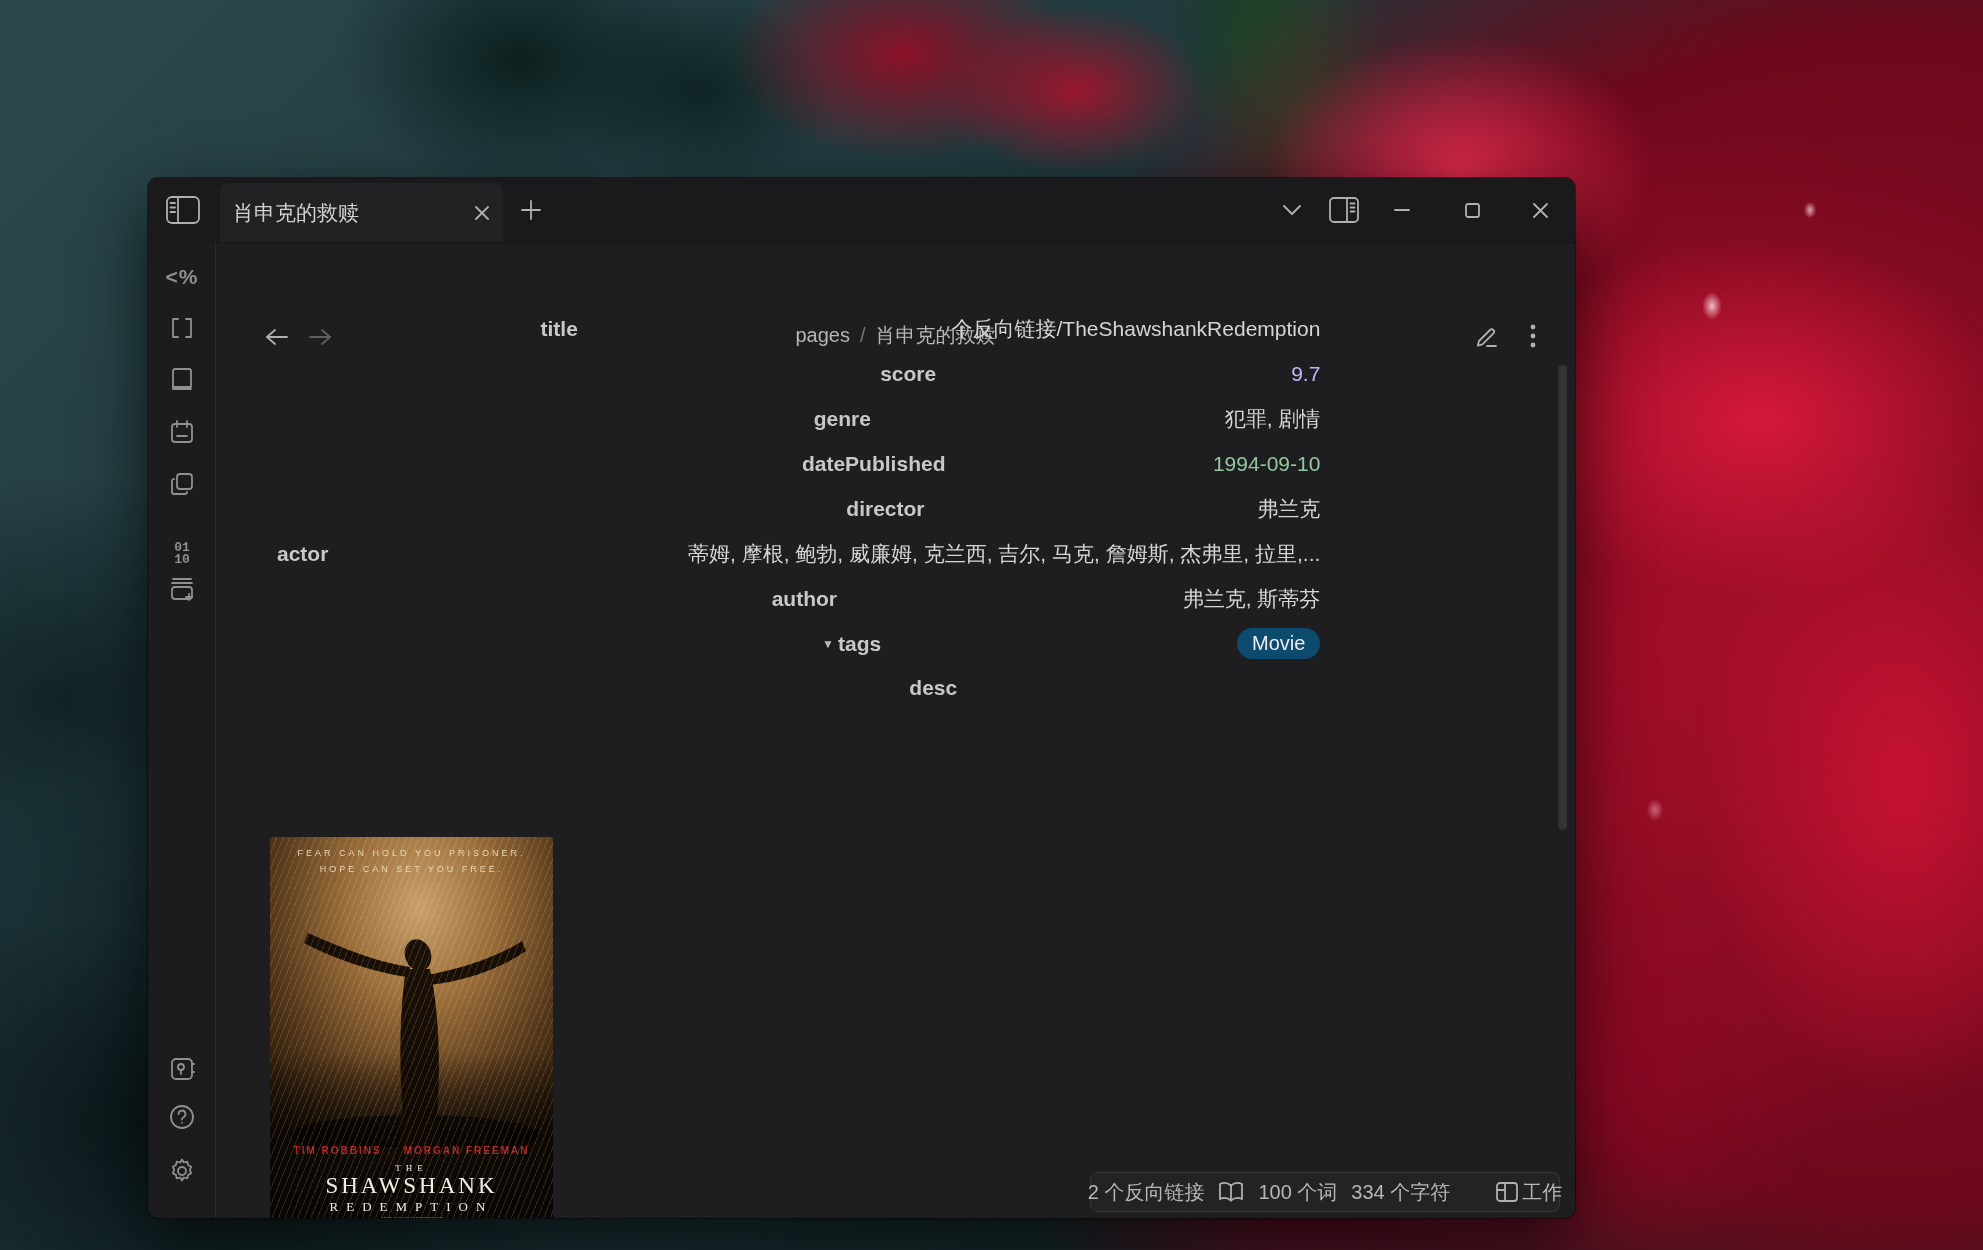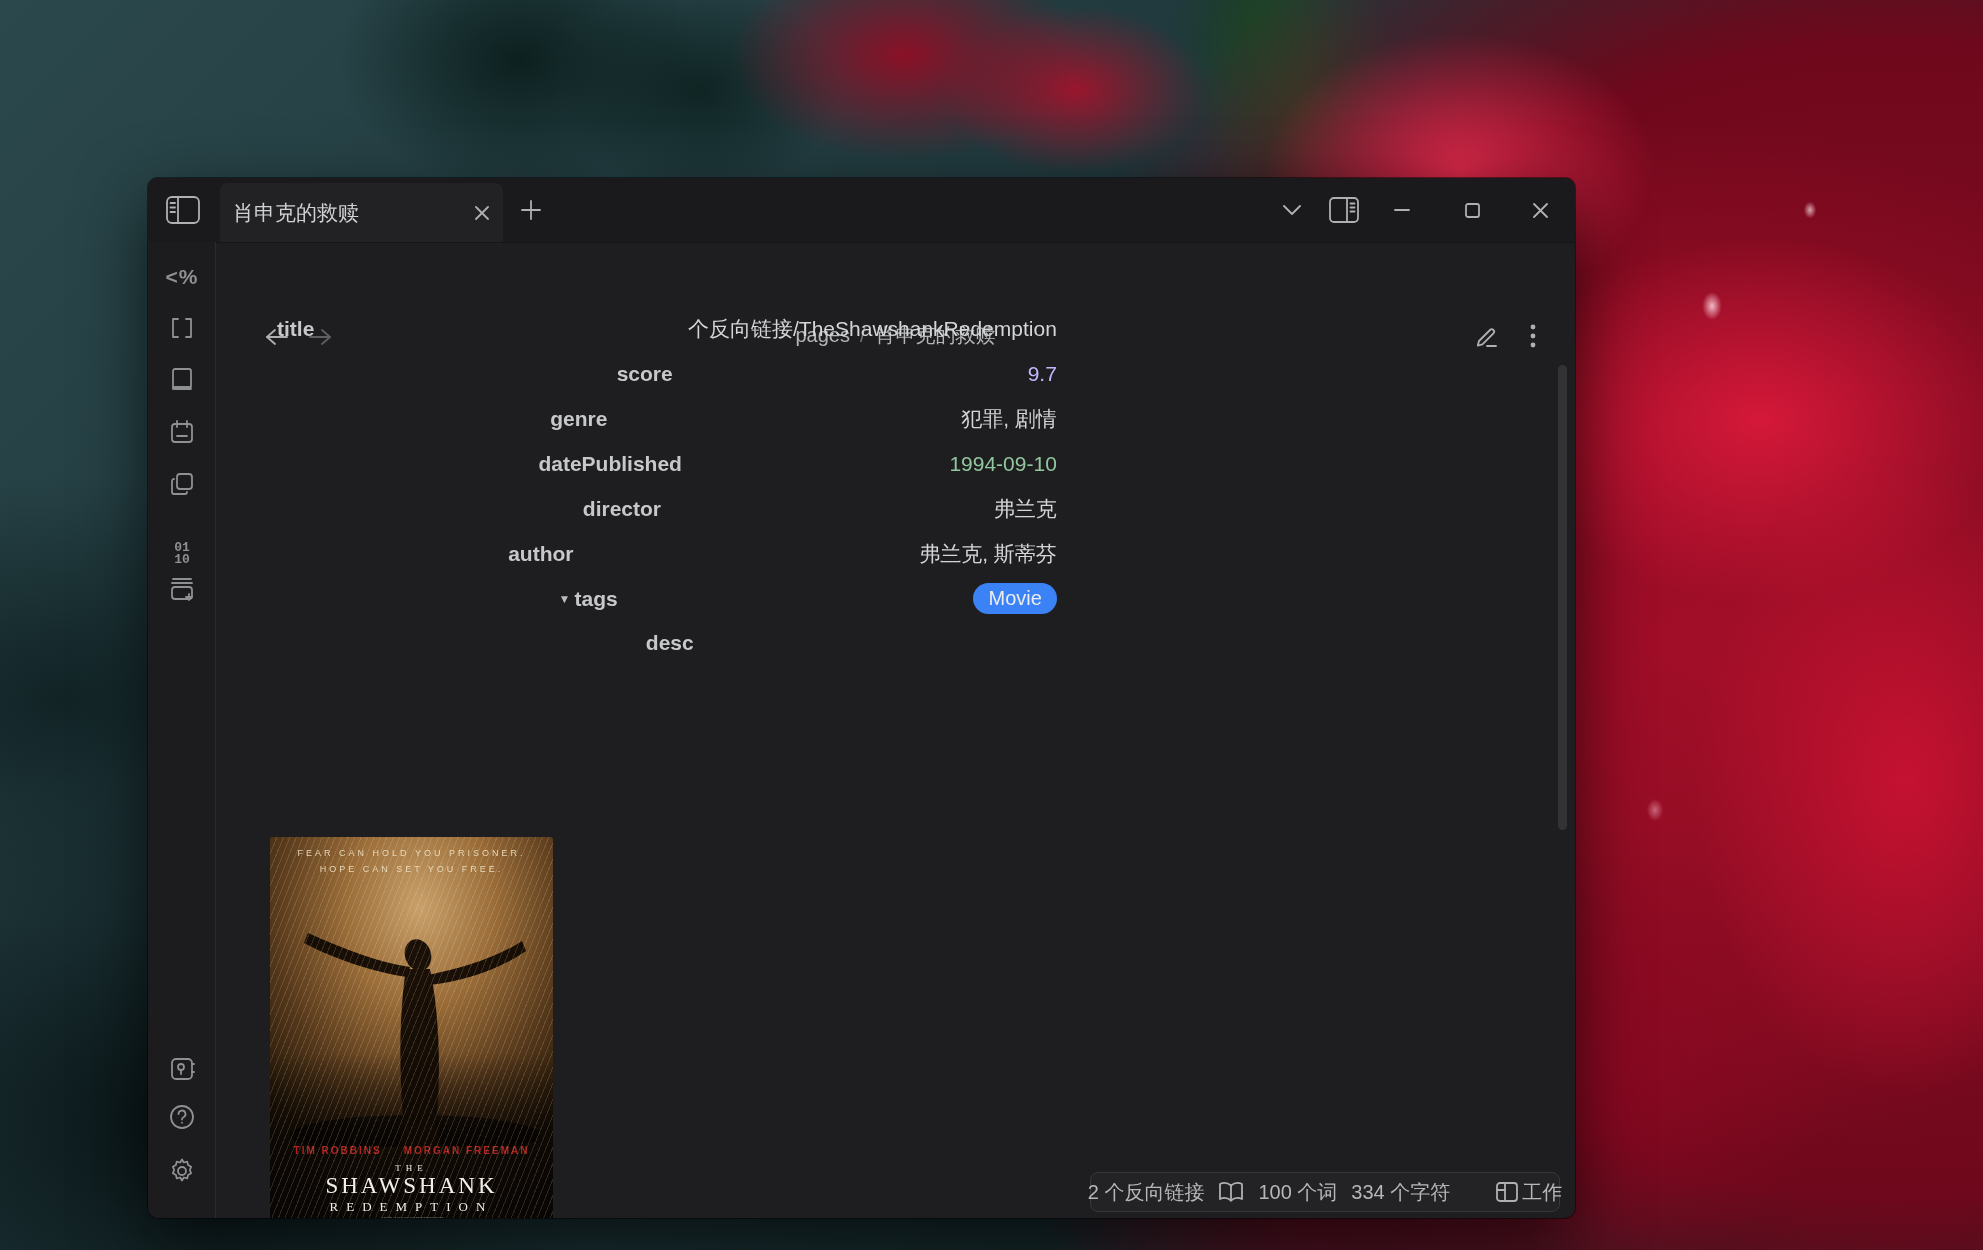--- a/index.html
+++ b/index.html
@@ -88,21 +88,21 @@
   .attr-table{position:absolute;left:61px;top:64px;}
   .attr-row{display:flex;align-items:center;height:45px;justify-content:flex-end;}
   .attr-row.row-desc{height:auto;align-items:flex-start;padding-top:4px;margin-left:48px;}
   .k{width:411px;font-size:21px;font-weight:bold;color:#c7c8ca;display:flex;align-items:center;}
   .row-desc .k{padding-top:6px;}
   .caret{font-size:12px;color:#b9babc;width:16px;margin-left:-4px;display:inline-block;}
   .v{font-size:21px;color:#d4d5d7;white-space:nowrap;}
   .v-score{color:#c4b5fd;}
   .v-date{color:#92c79e;}
   .pill{
-    display:inline-block;background:#3b82f6;color:#ececec;font-size:20px;
+    display:inline-block;background:#0c4a6e;color:#ececec;font-size:20px;
     padding:4px 15px;border-radius:17px;cursor:pointer;
   }
   .v-desc{white-space:normal;width:800px;line-height:36px;font-size:21px;color:#d4d5d7;}
   
   .scrollbar{position:absolute;right:8px;top:123px;width:9px;height:465px;border-radius:5px;background:#333335;cursor:pointer;}
   
   .statusbar{
     position:absolute;left:874px;top:930px;width:470px;height:40px;
     background:#232326;border:1px solid #38383a;border-radius:8px;
     display:flex;align-items:center;justify-content:center;gap:14px;
@@ -322,20 +322,24 @@
         <div class="k" data-interactable="false">genre</div>
         <div class="v" data-interactable="true">犯罪, 剧情</div>
       </div>
       <div class="attr-row" data-interactable="false">
         <div class="k" data-interactable="false">datePublished</div>
         <div class="v v-date" data-interactable="true">1994-09-10</div>
       </div>
       <div class="attr-row" data-interactable="false">
         <div class="k" data-interactable="false">director</div>
         <div class="v" data-interactable="true">弗兰克</div>
+      </div>
+      <div class="attr-row" data-interactable="false">
+        <div class="k" data-interactable="false">actor</div>
+        <div class="v" data-interactable="true">蒂姆, 摩根, 鲍勃, 威廉姆, 克兰西, 吉尔, 马克, 詹姆斯, 杰弗里, 拉里,...</div>
       </div>
       <div class="attr-row" data-interactable="false">
         <div class="k" data-interactable="false">author</div>
         <div class="v" data-interactable="true">弗兰克, 斯蒂芬</div>
       </div>
       <div class="attr-row" data-interactable="false">
         <div class="k" data-interactable="false">
           <span class="caret" data-interactable="true">▼</span>
           <span data-interactable="false">tags</span>
         </div>

